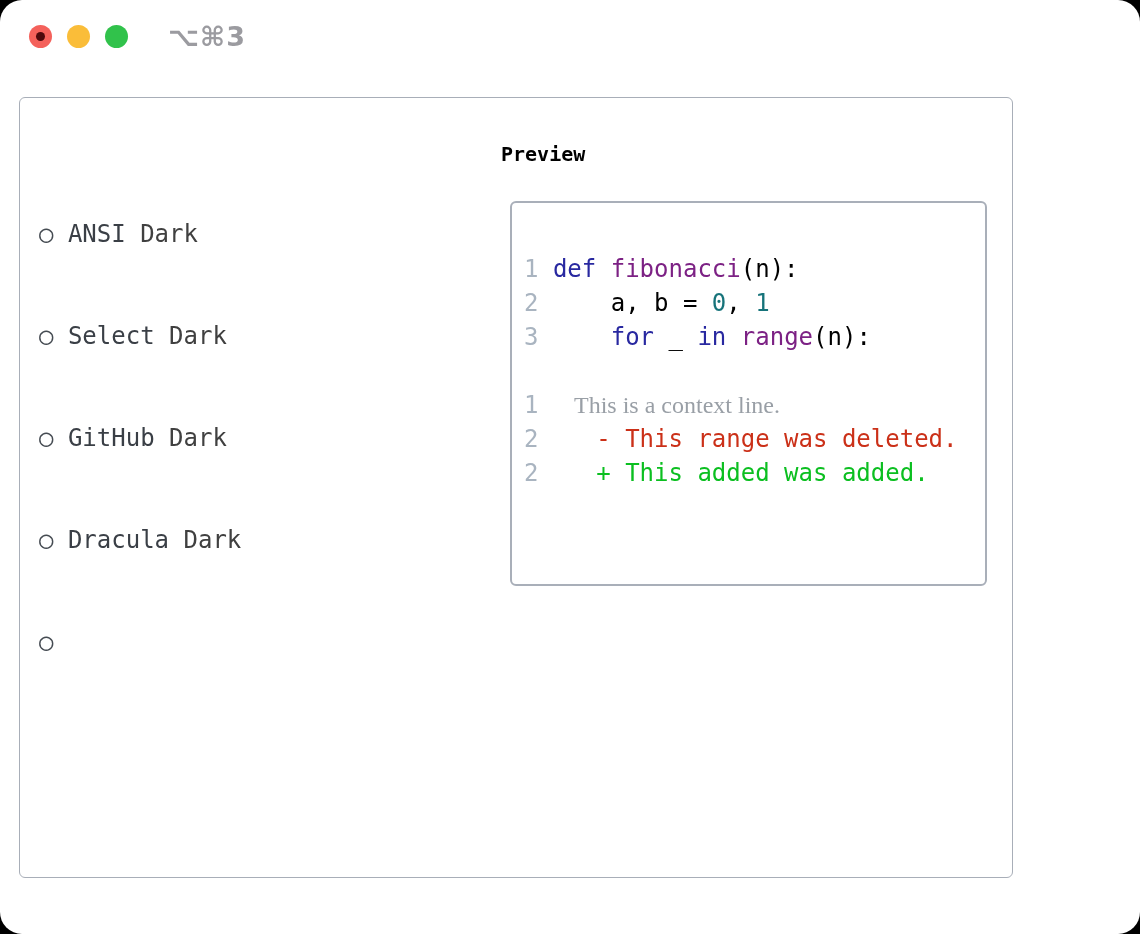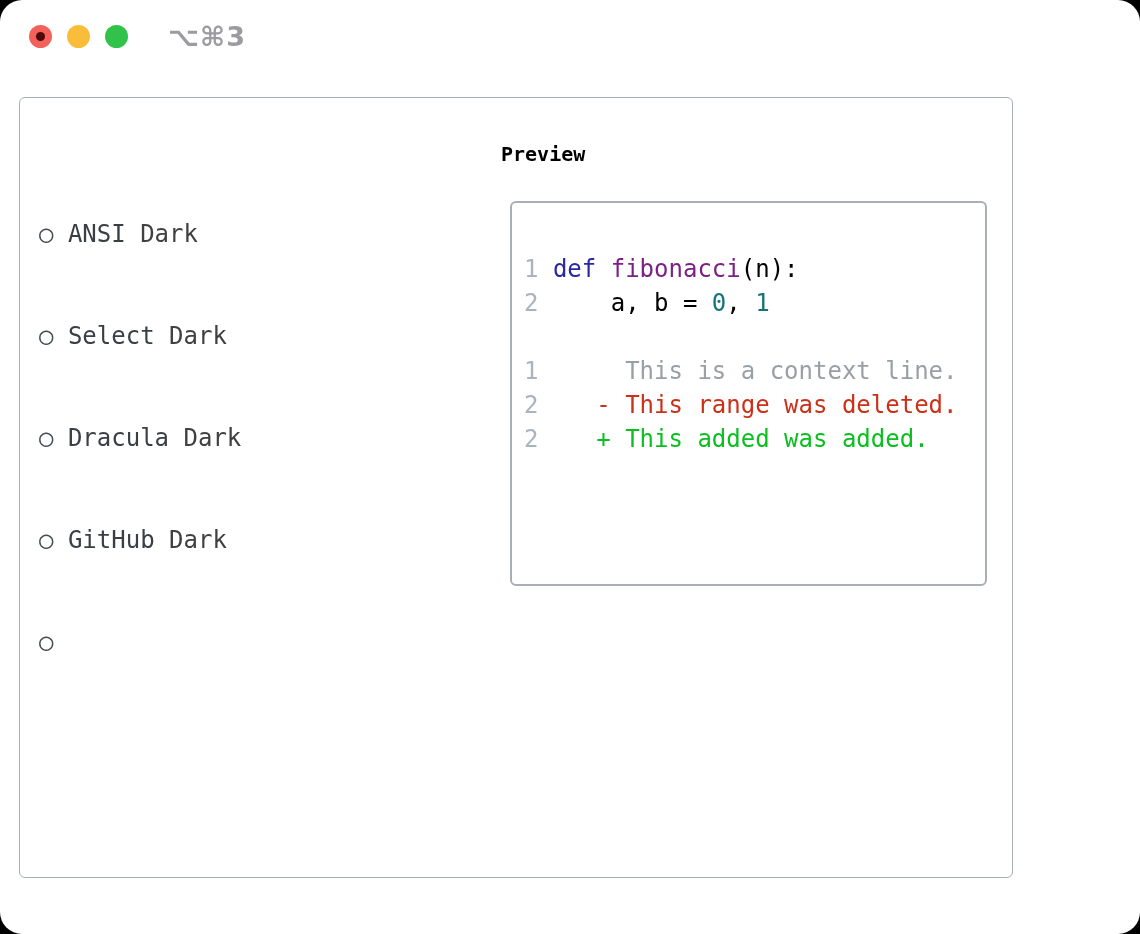--- a/index.html
+++ b/index.html
@@ -46,21 +46,21 @@
     box-sizing:border-box;border:2px solid #a9afb9;border-radius:6px;background:#fff;
   }
   .code-block{position:absolute;left:12px;top:49px;font-size:24px;line-height:34px;}
   .cl{height:34px;white-space:pre;}
   .diff-block{margin-top:34px;}
   .num{color:#a9b4c0;}
   .kw{color:#2828a0;}
   .fn{color:#7c2184;}
   .lit{color:#16737a;}
   .pl{color:#000;}
-  .ctx{color:#999fa6;}
+  .ctx{color:#999fa6;font-family:Liberation Serif, serif;}
   .del{color:#cb3018;}
   .add{color:#0bbf20;}
 </style>
 </head>
 <body>
 
 <div class="window">
 
   <div class="titlebar">
     <span class="tl red">
@@ -69,40 +69,41 @@
     <span class="tl yellow"></span>
     <span class="tl green"></span>
     <span class="win-title">⌥⌘3</span>
   </div>
 
   <div class="panel">
 
     <div class="left-col">
       <div class="row"><span class="marker">○</span><span class="name">ANSI</span><span class="tag">Dark</span></div>
       <div class="row"><span class="marker">○</span><span class="name">Select</span><span class="tag">Dark</span></div>
+      <div class="row"><span class="marker">○</span><span class="name">GitHub</span><span class="tag">Dark</span></div>
       <div class="row"><span class="marker">○</span><span class="name">Dracula</span><span class="tag">Dark</span></div>
-      <div class="row"><span class="marker">○</span><span class="name">GitHub</span><span class="tag">Dark</span></div>
       <div class="row"><span class="marker">○</span></div>
       
       
       
       
       
 
       
 
       
     </div>
 
     <div class="preview-title">Preview</div>
 
     <div class="preview-box">
       <div class="code-block">
         <div class="cl"><span class="num">1</span><span class="kw"> def</span><span class="fn"> fibonacci</span><span class="pl">(n):</span></div>
         <div class="cl"><span class="num">2</span><span class="pl">     a, b = </span><span class="lit">0</span><span class="pl">, </span><span class="lit">1</span></div>
+        <div class="cl"><span class="num">3</span><span class="pl">     </span><span class="kw">for</span><span class="pl"> _ </span><span class="kw">in</span><span class="pl"> </span><span class="fn">range</span><span class="pl">(n):</span></div>
 
         <div class="diff-block">
           <div class="cl"><span class="num">1</span><span class="ctx">      This is a context line.</span></div>
           <div class="cl"><span class="num">2</span><span class="del">    - This range was deleted.</span></div>
           <div class="cl"><span class="num">2</span><span class="add">    + This added was added.</span></div>
         </div>
       </div>
     </div>
 
   </div>

